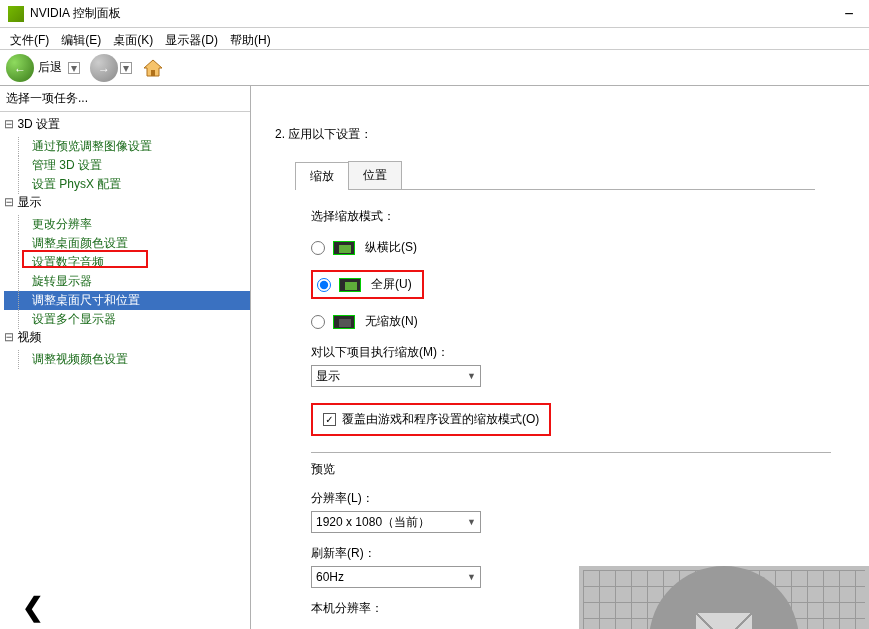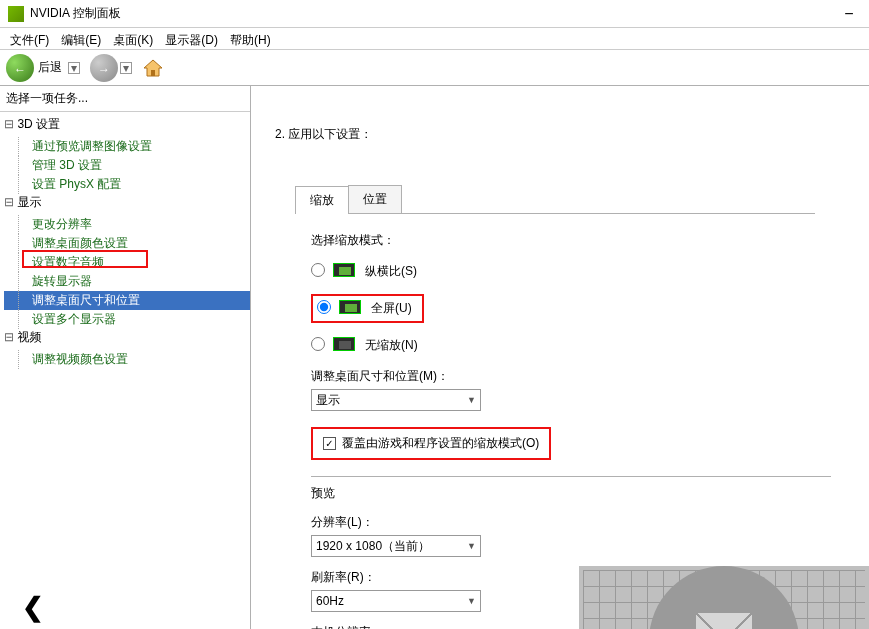--- a/index.html
+++ b/index.html
@@ -26,25 +26,25 @@
 .cat-label::before { content: "⊟ "; color: #666; }
 .tree .item { display: block; padding: 1px 0 1px 28px; color: #1a6b1a; text-decoration: none; position: relative; }
 .tree .item::before { content: ""; position: absolute; left: 14px; top: 0; bottom: 0; border-left: 1px dotted #aaa; }
 .tree .item.selected { background: #3a71c1; color: #fff; }
 .redbox1 { position: absolute; border: 2px solid #e11; pointer-events: none; }
 .back-chevron { position: absolute; bottom: 6px; left: 22px; font-size: 26px; font-weight: bold; }
 .content { flex: 1; padding: 4px 12px 0 24px; overflow: hidden; position: relative; }
 .monitor-name { color: #2db91b; font-weight: bold; margin-left: 60px; }
 .sect-title { margin: 36px 0 18px 0; }
 .tabs { display: flex; border-bottom: 1px solid #b0b0b0; margin-left: 20px; width: 520px; }
-.tab { padding: 5px 14px; border: 1px solid #b0b0b0; border-bottom: none; margin-right: -1px; background: #f4f4f4; margin-top: 24px; }
+.tab { padding: 5px 14px; border: 1px solid #b0b0b0; border-bottom: none; margin-right: -1px; background: #f4f4f4; }
 .tab.active { background: #fff; position: relative; top: 1px; }
 .panel { padding: 10px 0 0 36px; }
 .hdg { margin: 8px 0 14px 0; }
-.radiorow { display: flex; margin: 14px 0; }
+.radiorow { display: flex; align-items: center; margin: 14px 0; }
 .radiorow input[type=radio] { width: 14px; height: 14px; margin-right: 8px; }
 .monicon { width: 22px; height: 14px; background: #2b2b2b; border: 1px solid #0c0; margin-right: 10px; position: relative; }
 .monicon::after { content:""; position:absolute; left:5px; top:3px; width:12px; height:8px; background:#5fae3a; }
 .monicon.none::after { background:#555; }
 .hl-red { border: 2px solid #e11; padding: 4px 10px 4px 4px; display: inline-flex; align-items: center; }
 .sel { width: 170px; height: 22px; border: 1px solid #999; padding: 0 4px; display: flex; align-items: center; justify-content: space-between; background: #fff; }
 .sel .arrow { font-size: 9px; color: #555; }
 .chkrow { display: flex; align-items: center; }
 .chkrow .chk { width: 13px; height: 13px; border: 1px solid #555; margin-right: 6px; display: flex; align-items: center; justify-content: center; font-size: 10px; }
 .divider { border-top: 1px solid #b0b0b0; margin: 16px 0 8px 0; width: 520px; }
@@ -142,21 +142,21 @@
           <span>全屏(U)</span>
         </div>
       </div>
 
       <div class="radiorow">
         <input type="radio" name="sm" style="">
         <span class="monicon none"></span>
         <span>无缩放(N)</span>
       </div>
 
-      <div class="lbl">调整桌面尺寸和位置(M)：</div>
+      <div class="lbl">对以下项目执行缩放(M)：</div>
       <div class="sel">
         <span>显示</span>
         <span class="arrow">▼</span>
       </div>
 
       <div style="height:16px"></div>
       <div class="hl-red" style="padding:6px 10px">
         <div class="chkrow">
           <span class="chk">✓</span>
           <span>覆盖由游戏和程序设置的缩放模式(O)</span>

